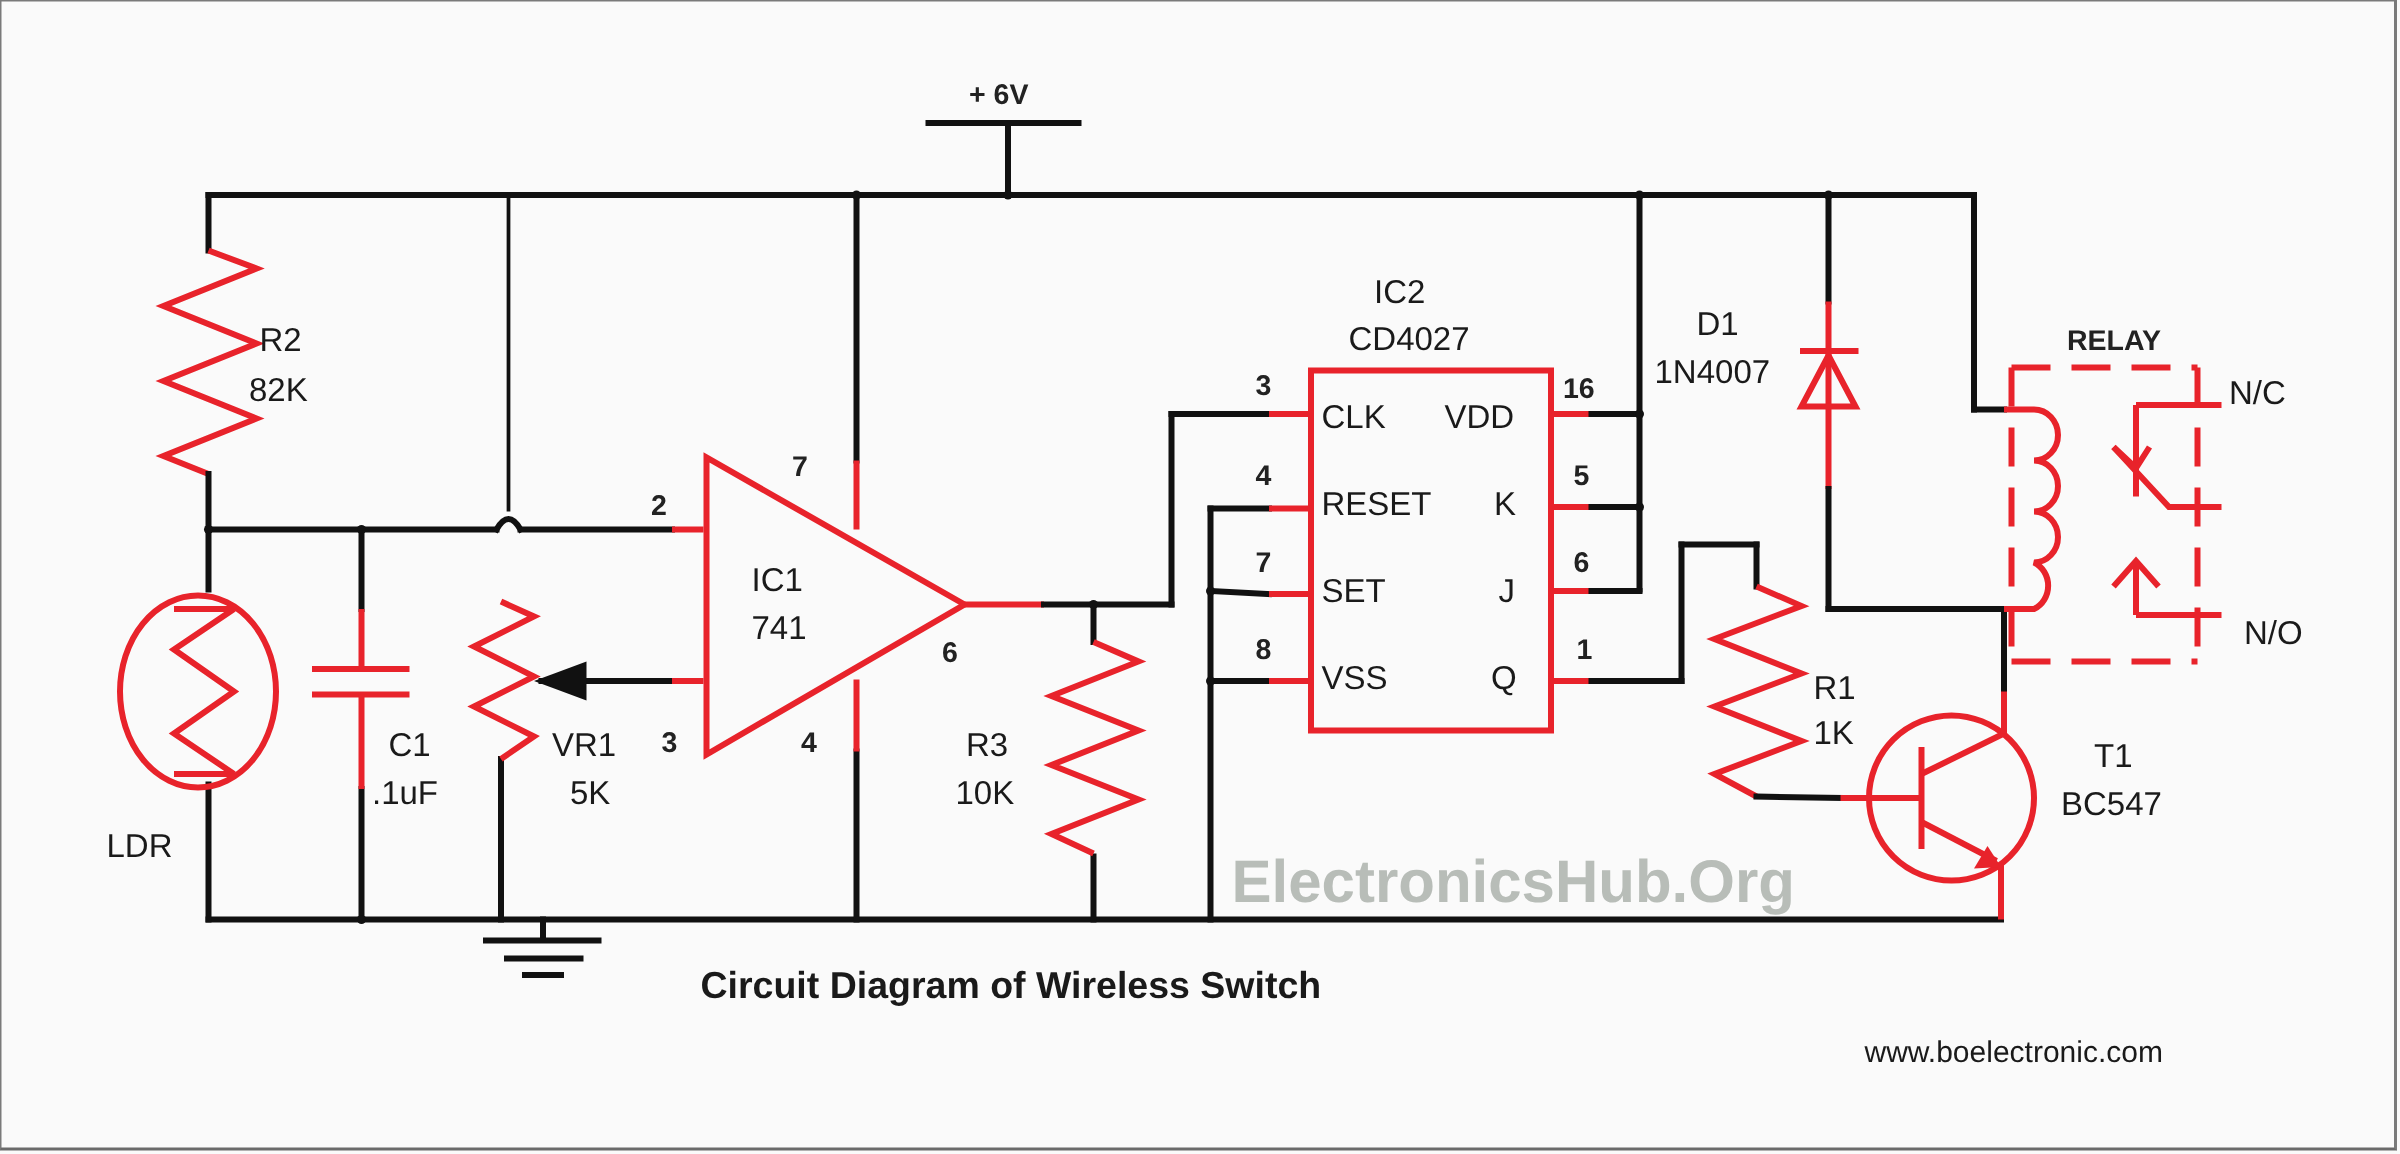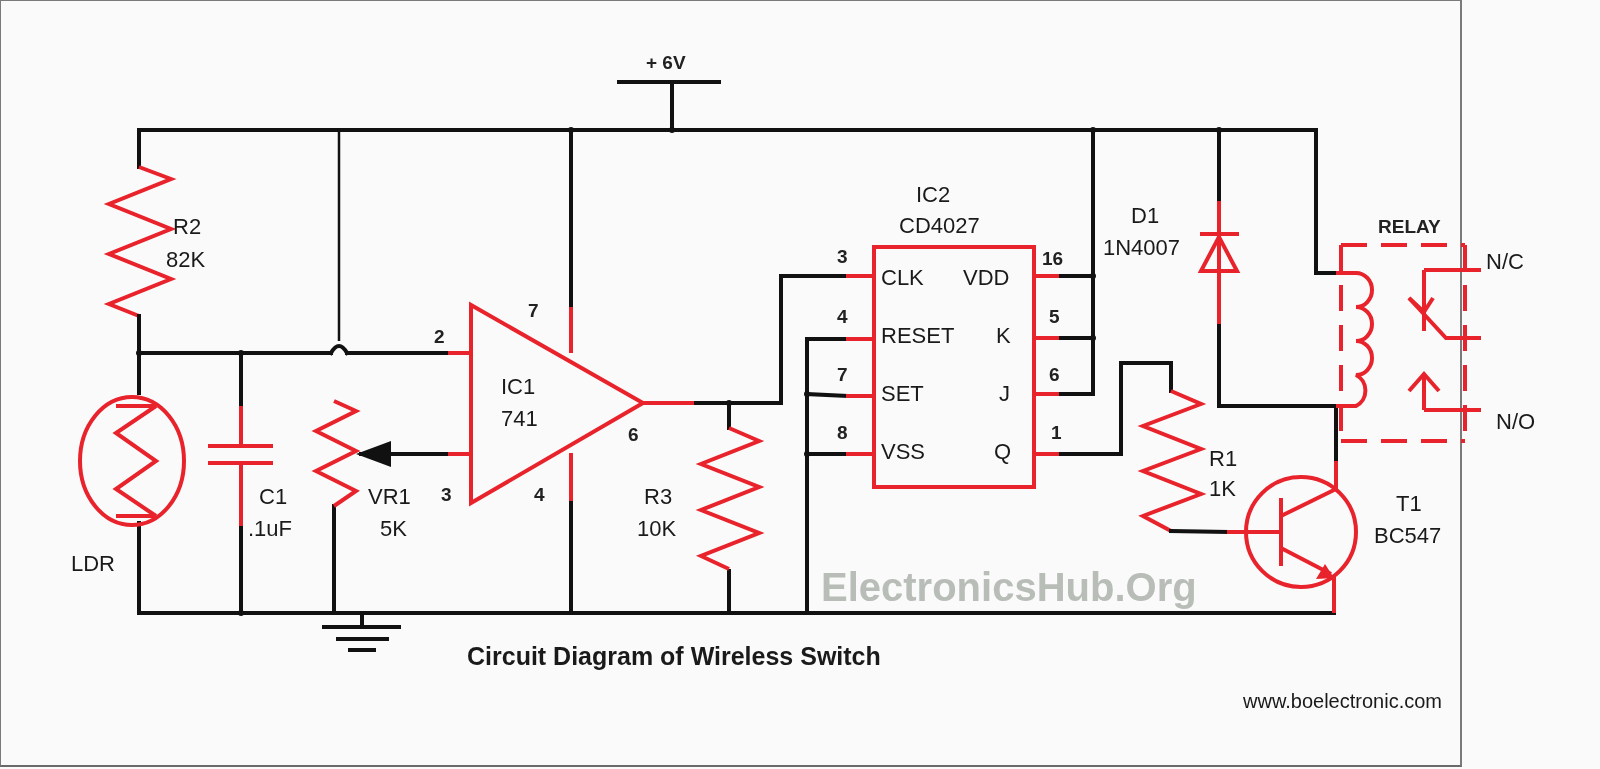--- a/index.html
+++ b/index.html
@@ -1,18 +1,18 @@
 <!DOCTYPE html>
 <html><head>
 <meta charset="utf-8">
 <style>
   html, body { margin: 0; padding: 0; background: #fafafa; }
   body { width: 1600px; height: 769px; overflow: hidden; position: relative; }
   #frame {
-    position: absolute; left: 0; top: 0; width: 1462px; height: 767px;
+    position: absolute; left: 0; top: 0; width: 1598px; height: 767px;
     border: 1px solid #7a7a7a; border-right: 2px solid #7a7a7a; border-bottom: 2px solid #6a6a6a;
     box-sizing: border-box; background: #fafafa;
   }
   svg { position: absolute; left: 0; top: 0; }
   .w { stroke: #111; stroke-width: 4; fill: none; stroke-linecap: square; stroke-linejoin: miter; }
   .wt { stroke: #111; stroke-width: 2.5; fill: none; }
   .r { stroke: #e8232b; stroke-width: 4; fill: none; stroke-linejoin: miter; }
   .rd { stroke: #e8232b; stroke-width: 4; fill: none; stroke-dasharray: 26 14; }
   .lbl { font-family: "Liberation Sans", sans-serif; font-size: 19px; font-weight: bold; fill: #222; }
   .pin { font-family: "Liberation Sans", sans-serif; font-size: 19px; font-weight: bold; fill: #222; }

